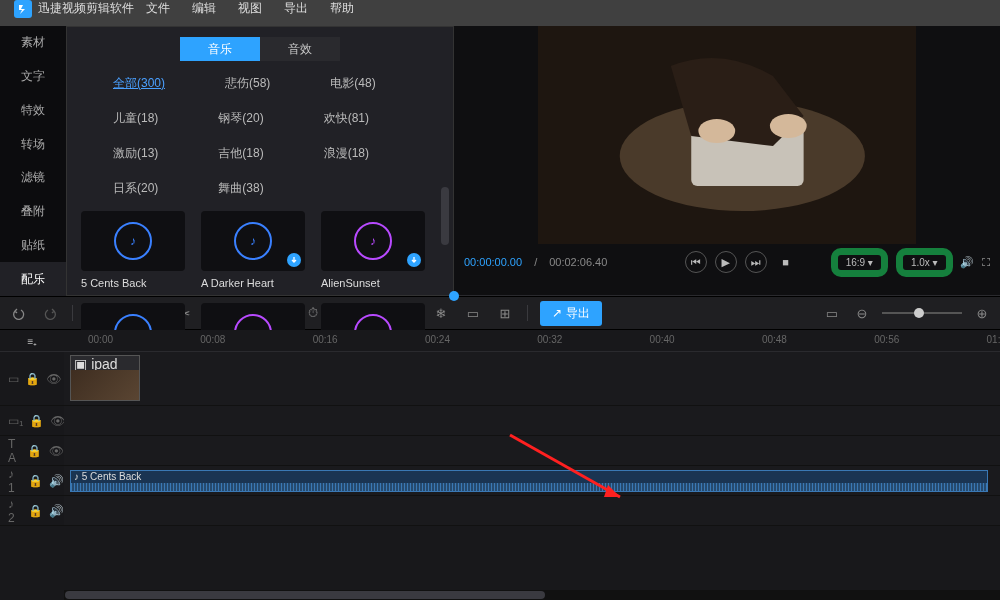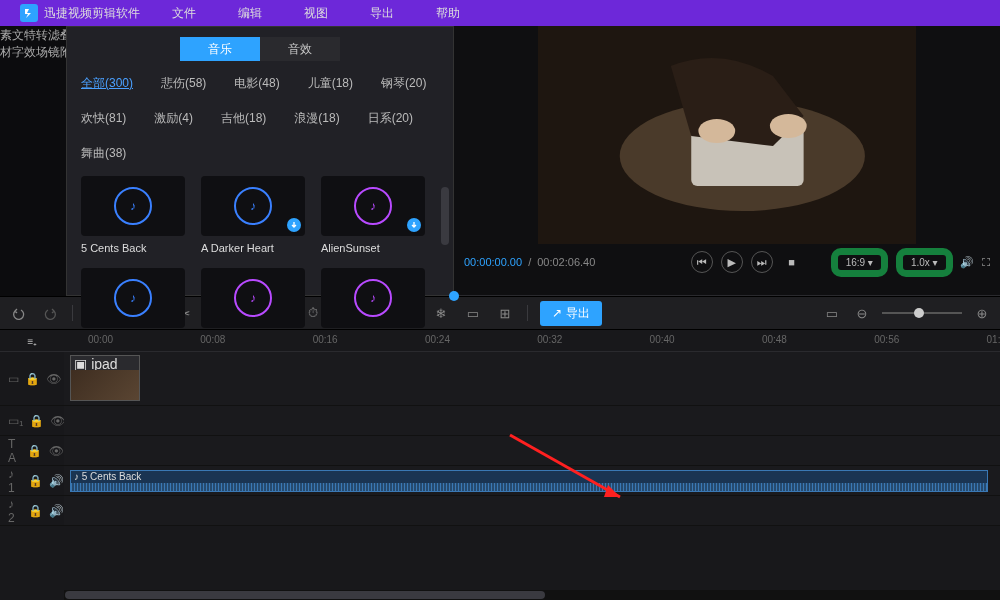--- a/index.html
+++ b/index.html
@@ -1,57 +1,57 @@
 <!DOCTYPE html>
 <html><head>
 <meta charset="utf-8">
 <style>
 * { margin:0; padding:0; box-sizing:border-box; font-family:"Microsoft YaHei",sans-serif; }
 body { background:#1a1a1d; color:#c8c8c8; width:1000px; height:600px; overflow:hidden; font-size:12px; }
 
 
-.titlebar { height:26px; background:#6d28d9; display:flex; align-items:center; padding:0 20px; font-size:12px; color:#ddd; }
+.titlebar { height:26px; background:#404040; display:flex; padding:0 14px; font-size:12px; color:#ddd; }
 .tb-logo { width:18px; height:18px; background:#2ea3ff; border-radius:3px; display:flex; align-items:center; justify-content:center; margin-right:6px; }
 .tb-menu { display:flex; gap:22px; margin-left:12px; }
-.tb-menu span { cursor:pointer;margin-left:20px; }
+.tb-menu span { cursor:pointer; }
 .tb-right { margin-left:auto; display:flex; align-items:center; gap:10px; }
 .tb-saved { color:#aaa; font-size:11px; }
 .tb-avatar { width:18px; height:18px; border-radius:50%; background:#888; display:flex; align-items:center; justify-content:center; }
 .tb-icons { display:flex; gap:10px; margin-left:6px; }
 .tb-icons span { cursor:pointer; }
 
 
 .main { display:flex; height:270px; }
-.sidebar { width:66px; background:#0c0c0e; display:flex; flex-direction:row; }
+.sidebar { width:66px; background:#0c0c0e; display:flex; flex-direction:column; }
 .sd-item { height:36px; display:flex; align-items:center; justify-content:center; font-size:12px; color:#aaa; cursor:pointer; }
 .sd-item.active { background:#212126; color:#fff; }
 
 .library { width:388px; background:#212126; border:1px solid #333; display:flex; flex-direction:column; position:relative; }
 .lib-tabs { display:flex; justify-content:center; gap:0; margin-top:10px; }
 .lib-tab { width:80px; height:24px; display:flex; align-items:center; justify-content:center; background:#2a2a2e; cursor:pointer; font-size:12px; }
 .lib-tab.active { background:#2ea3ff; color:#fff; }
 .lib-cats { display:flex; flex-wrap:wrap; gap:18px 28px; font-size:12px; margin-top:14px; color:#bbb; padding:0 14px; }
-.lib-cats span { cursor:pointer; }
+.lib-cats span { cursor:pointer;margin-left:32px; }
 .lib-cats .active { color:#4aa0ff; text-decoration:underline; }
 .lib-items { display:flex; gap:16px; padding:14px; }
 .lib-row2 { display:flex; gap:16px; padding:0 14px; }
 .lib-card { width:104px; }
 .lib-thumb { width:104px; height:60px; background:#0f0f12; border-radius:4px; display:flex; align-items:center; justify-content:center; position:relative; }
 .note-ico { width:38px; height:38px; border-radius:50%; border:2px solid; display:flex; align-items:center; justify-content:center; }
 .c-blue { border-color:#3a80ff; color:#3a80ff; }
 .c-purple { border-color:#b84aff; color:#b84aff; }
 .dl-badge { position:absolute; right:4px; bottom:4px; width:14px; height:14px; background:#2ea3ff; border-radius:50%; display:flex; align-items:center; justify-content:center; }
 .lib-label { font-size:11px; color:#ddd; padding-top:6px; }
 .lib-scroll { position:absolute; right:4px; top:160px; width:8px; height:58px; background:#3a3a40; border-radius:4px; }
 
 .preview { flex:1; background:#0f0f11; display:flex; flex-direction:column; position:relative; }
 .pv-video { height:218px; margin:0 84px; background:linear-gradient(135deg,#2a1f18 0%,#3a2a1e 40%,#4a3828 55%,#5a4532 70%,#3a2a1e 100%); position:relative; overflow:hidden; }
 .pv-dot { position:absolute; left:0; bottom:0; width:10px; height:10px; background:#2ea3ff; border-radius:50%; transform:translate(-5px,5px); }
 .pv-line { position:absolute; left:0; bottom:0; right:0; height:1px; background:#2a2a2e; }
-.pv-controls { height:36px; display:flex; align-items:center; padding:0 10px; gap:6px; font-size:11px; color:#888; }
+.pv-controls { height:36px; display:flex; align-items:center; padding:0 10px; gap:12px; font-size:11px; color:#888; }
 .pv-time-cur { color:#2ea3ff; }
 .pv-btns { display:flex; gap:8px; margin-left:auto; }
 .pv-btn { width:22px; height:22px; border:1px solid #555; border-radius:50%; display:flex; align-items:center; justify-content:center; cursor:pointer; color:#bbb; }
 .pv-right { display:flex; gap:8px; margin-left:22px; align-items:center; }
 .pv-pill { padding:2px 8px; border:7px solid #15803d; border-radius:10px; font-size:10px; color:#bbb; cursor:pointer; }
 
 
 .toolbar { height:34px; background:#1f1f22; display:flex; align-items:center; padding:0 8px; gap:12px; border-top:1px solid #000; border-bottom:1px solid #000; }
 .tl-ico { width:20px; height:20px; display:flex; align-items:center; justify-content:center; color:#888; cursor:pointer; font-size:13px; }
 .tl-sep { width:1px; height:16px; background:#3a3a3e; }
@@ -117,21 +117,21 @@
       <div class="lib-tab active">音乐</div>
       <div class="lib-tab">音效</div>
     </div>
     <div class="lib-cats">
       <span class="active">全部(300)</span>
       <span>悲伤(58)</span>
       <span>电影(48)</span>
       <span>儿童(18)</span>
       <span>钢琴(20)</span>
       <span>欢快(81)</span>
-      <span>激励(4)</span>
+      <span>激励(13)</span>
       <span>吉他(18)</span>
       <span>浪漫(18)</span>
       <span>日系(20)</span>
       <span>舞曲(38)</span>
     </div>
     <div class="lib-items">
       <div class="lib-card">
         <div class="lib-thumb">
             <div class="note-ico c-blue">♪</div>
           </div>

